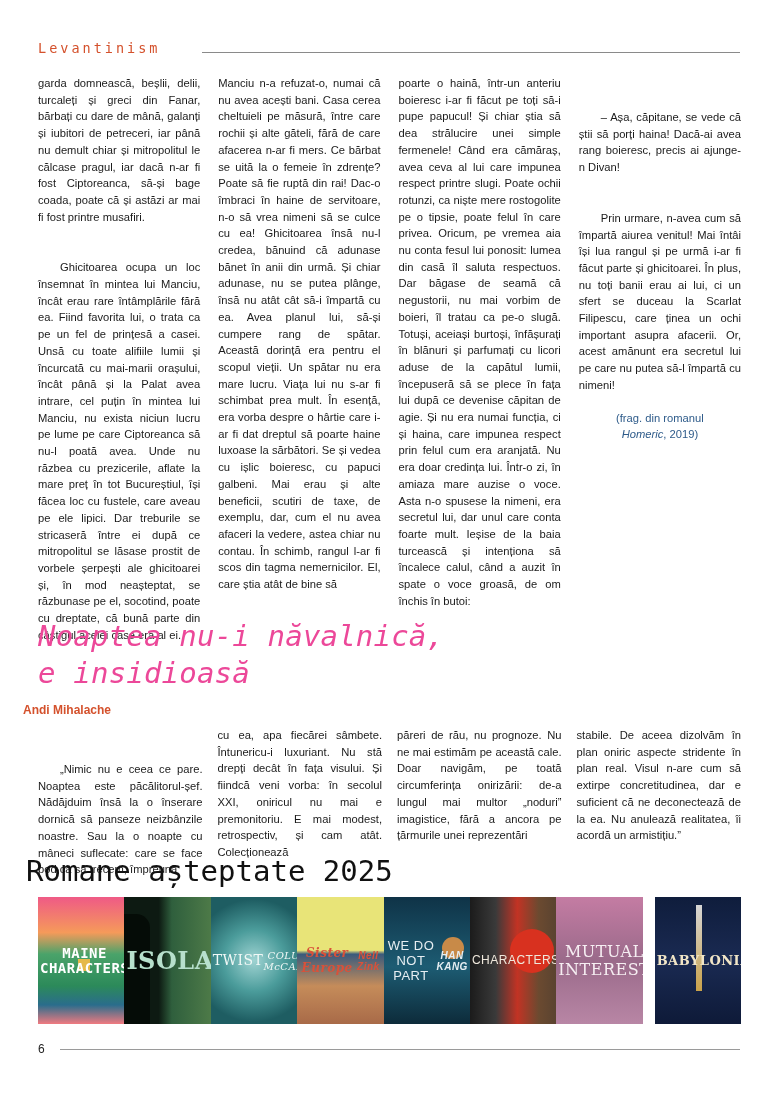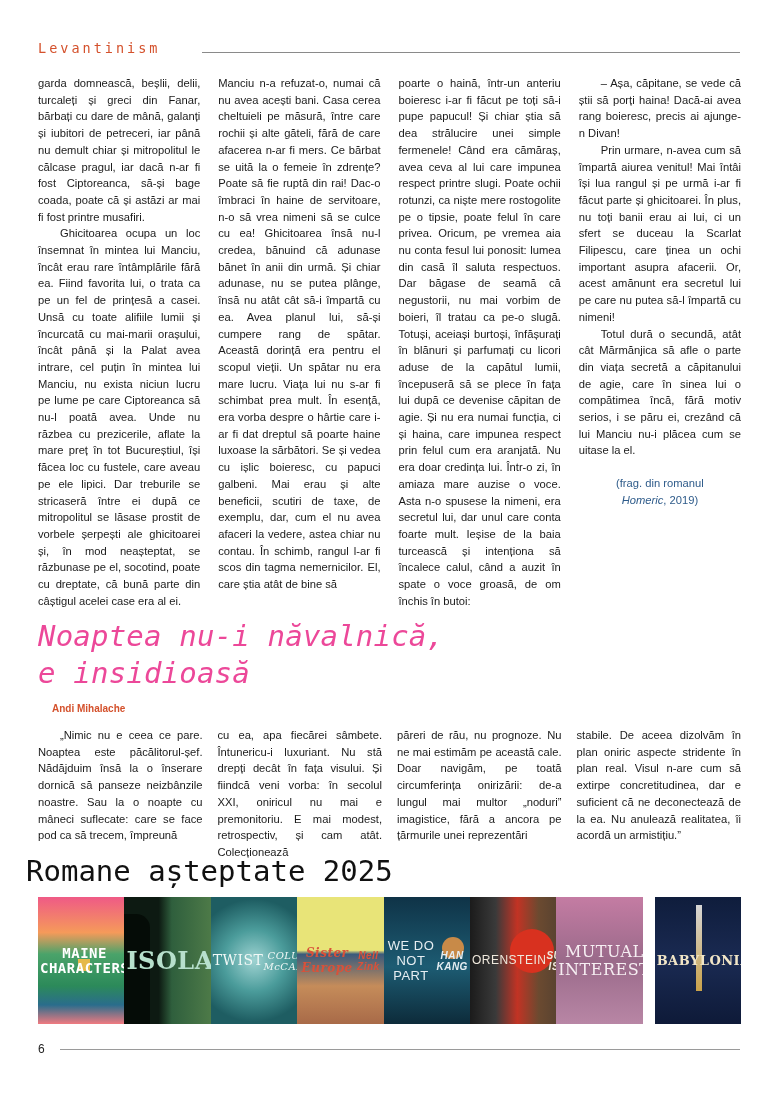--- a/index.html
+++ b/index.html
@@ -3,26 +3,26 @@
 <meta charset="utf-8">
 <style>
   html, body { margin: 0; padding: 0; background: #ffffff; }
   body { width: 778px; height: 1100px; position: relative; overflow: hidden; font-family: "Liberation Sans", sans-serif; color: #1a1a1a; }
   .running-head { position: absolute; left: 38px; top: 36px; right: 38px; height: 20px; display: flex; align-items: flex-end; gap: 36px; }
   .running-head .section-name { font-family: "DejaVu Sans Mono", monospace; font-size: 13.5px; letter-spacing: 3px; color: #d4512c; line-height: 16px; margin-right: 6px; white-space: nowrap; }
   .running-head .rule { flex: 1; border-bottom: 1.5px solid #8a8a8a; margin-bottom: 3px; }
 
   .cols4 { position: absolute; left: 38px; top: 75px; width: 703px; display: grid; grid-template-columns: repeat(4, 1fr); column-gap: 18px; }
   .col p { margin: 0; font-size: 11.2px; line-height: 16.7px; text-align: justify; hyphens: none; }
-  .col p.indent { text-indent: 22px; }
+  .col p.indent { text-indent: 22px; margin-top: 34px; }
   .attribution { margin-top: 16px; text-align: center; font-size: 11.2px; line-height: 16.7px; color: #2e5b8a; }
   .attribution em { font-style: italic; margin-top: 12px; }
 
   .article-title { position: absolute; left: 38px; top: 618px; font-family: "DejaVu Sans Mono", monospace; font-size: 29px; line-height: 37px; color: #ec4899; margin: 0; font-weight: normal; letter-spacing: 0.2px; font-style: italic; }
-  .author { position: absolute; left: 52px; top: 703px; font-size: 10px; font-weight: bold; color: #d4512c; }
+  .author { position: absolute; left: 23px; top: 703px; font-size: 12px; font-weight: bold; color: #d4512c; }
 
   .cols4b { position: absolute; left: 38px; top: 727px; width: 703px; display: grid; grid-template-columns: repeat(4, 1fr); column-gap: 15px; }
 
   .section-title { position: absolute; left: 26px; top: 853px; font-family: "DejaVu Sans Mono", monospace; font-size: 29px; line-height: 36px; color: #111; margin: 0; font-weight: normal; }
 
   .covers { position: absolute; left: 38px; top: 897px; width: 703px; height: 127px; display: flex; }
   .cover { flex: 1; position: relative; overflow: hidden; display: flex; flex-direction: row; justify-content: space-between; align-items: center; text-align: center; box-sizing: border-box; padding: 4px 2px; }
   .cover .ct { font-size: 14px; line-height: 15px; font-weight: bold; letter-spacing: 0.5px; }
   .cover .ca { font-size: 10px; line-height: 11px; font-weight: bold; letter-spacing: 0.5px; font-style: italic; }
 
@@ -70,21 +70,20 @@
   </div>
   <div class="col">
     <p>Manciu n-a refuzat-o, numai că nu avea acești bani. Casa cerea cheltuieli pe măsură, între care rochii și alte găteli, fără de care afacerea n-ar fi mers. Ce bărbat se uită la o femeie în zdrențe? Poate să fie ruptă din rai! Dac-o îmbraci în haine de servitoare, n-o să vrea nimeni să se culce cu ea! Ghicitoarea însă nu-l credea, bănuind că adunase bănet în anii din urmă. Și chiar adunase, nu se putea plânge, însă nu atât cât să-i împartă cu ea. Avea planul lui, să-și cumpere rang de spătar. Această dorință era pentru el scopul vieții. Un spătar nu era mare lucru. Viața lui nu s-ar fi schimbat prea mult. În esență, era vorba despre o hârtie care i-ar fi dat dreptul să poarte haine luxoase la sărbători. Se și vedea cu ișlic boieresc, cu papuci galbeni. Mai erau și alte beneficii, scutiri de taxe, de exemplu, dar, cum el nu avea afaceri la vedere, astea chiar nu contau. În schimb, rangul l-ar fi scos din tagma nemernicilor. El, care știa atât de bine să</p>
   </div>
   <div class="col">
     <p>poarte o haină, într-un anteriu boieresc i-ar fi făcut pe toți să-i pupe papucul! Și chiar știa să dea strălucire unei simple fermenele! Când era cămăraș, avea ceva al lui care impunea respect printre slugi. Poate ochii rotunzi, ca niște mere rostogolite pe o tipsie, poate felul în care privea. Oricum, pe vremea aia nu conta fesul lui ponosit: lumea din casă îl saluta respectuos. Dar băgase de seamă că negustorii, nu mai vorbim de boieri, îl tratau ca pe-o slugă. Totuși, aceiași burtoși, înfășurați în blănuri și parfumați cu licori aduse de la capătul lumii, începuseră să se plece în fața lui după ce devenise căpitan de agie. Și nu era numai funcția, ci și haina, care impunea respect prin felul cum era aranjată. Nu era doar credința lui. Într-o zi, în amiaza mare auzise o voce. Asta n-o spusese la nimeni, era secretul lui, dar unul care conta foarte mult. Ieșise de la baia turcească și intenționa să încalece calul, când a auzit în spate o voce groasă, de om închis în butoi:</p>
   </div>
   <div class="col">
     <p class="indent">– Așa, căpitane, se vede că știi să porți haina! Dacă-ai avea rang boieresc, precis ai ajunge-n Divan!</p>
     <p class="indent">Prin urmare, n-avea cum să împartă aiurea venitul! Mai întâi își lua rangul și pe urmă i-ar fi făcut parte și ghicitoarei. În plus, nu toți banii erau ai lui, ci un sfert se duceau la Scarlat Filipescu, care ținea un ochi important asupra afacerii. Or, acest amănunt era secretul lui pe care nu putea să-l împartă cu nimeni!</p>
-    <p class="indent">Totul dură o secundă, atât cât Mărmănjica să afle o parte din viața secretă a căpitanului de agie, care în sinea lui o compătimea încă, fără motiv serios, i se păru ei, crezând că lui Manciu nu-i plăcea cum se uitase la el.</p>
     <div class="attribution">
       <div>(frag. din romanul</div>
       <div><em>Homeric</em><span>, 2019)</span></div>
     </div>
   </div>
 </div>
 
 <h1 class="article-title">
   <span>Noaptea nu-i năvalnică,</span><br>
   <span>e insidioasă</span>
@@ -127,21 +126,21 @@
     <span class="ct">Sister Europe</span>
     <span class="ca">Nell Zink</span>
   </div>
   <div class="cover c5">
     <span class="cover-accent seal"></span>
     <span class="ct">WE DO NOT PART</span>
     <span class="ca">HAN KANG</span>
   </div>
   <div class="cover c6">
     <span class="cover-accent sun"></span>
-    <span class="ct">ORENSTEIN</span>
+    <span class="ct">CHARACTERS</span>
     <span class="ca">SUSAN ISOLA</span>
   </div>
   <div class="cover c7">
     <span class="ct">MUTUAL INTEREST</span>
     <span class="ca">OLIVIA WOLFGANG-SMITH</span>
   </div>
   <div class="cover c8">
     <span class="cover-accent dagger"></span>
     <span class="ct">BABYLONIA</span>
     <span class="ca">COSTANZA CASATI</span>

